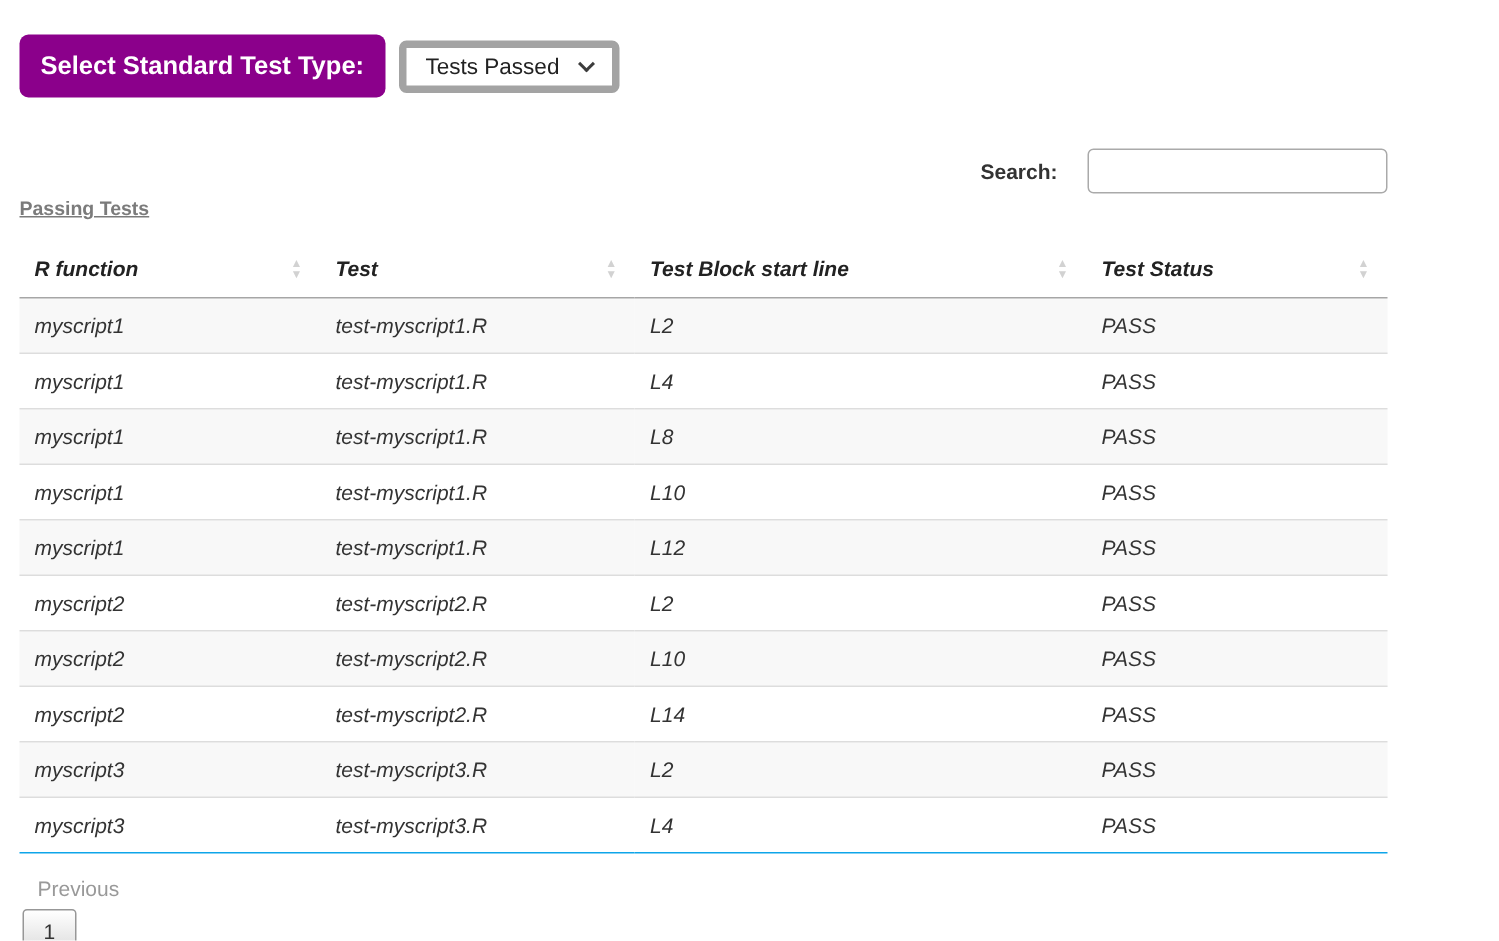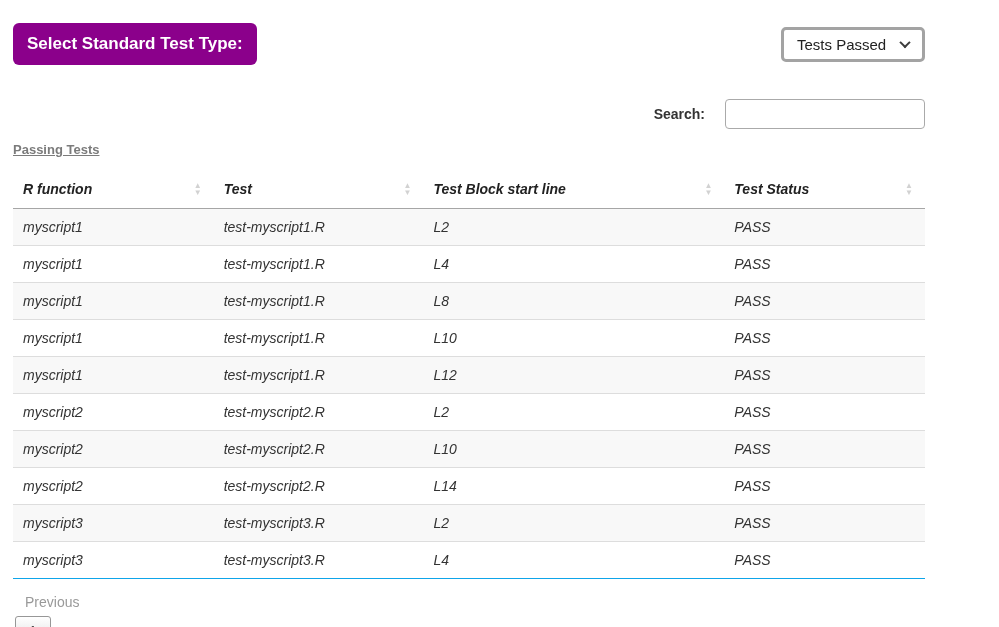--- a/index.html
+++ b/index.html
@@ -8,33 +8,33 @@
     font-family: "Liberation Sans", sans-serif;
     color: #333;
     width: 999px;
     height: 627px;
     overflow: hidden;
   }
   .page { padding: 23px 0 0 13px; }
   .content { width: 912px; }
 
   
-  .controls-row { display: flex; align-items: center; justify-content: space-between; }
+  .controls-row { display: flex; align-items: center; }
   .type-label {
     background: #8B008B;
     color: #fff;
     font-weight: bold;
     font-size: 17px;
     padding: 11px 14px;
     border-radius: 6px;
     line-height: 20px;
   }
   .select-box {
-    margin-left: 31px;
-    border: 3px solid #a3a3a3;
+    margin-left: 9px;
+    border: 5px solid #a3a3a3;
     border-radius: 5px;
     height: 35px;
     min-width: 144px;
     display: flex;
     align-items: center;
     justify-content: space-between;
     gap: 14px;
     padding: 0 13px;
     font-size: 15px;
     color: #222;
@@ -55,21 +55,21 @@
     width: 200px; height: 30px;
     border: 1px solid #aaa; border-radius: 4px;
     padding: 0 8px; font-size: 14px;
     font-family: "Liberation Sans", sans-serif;
     outline: none;
   }
 
   
   .section-link {
     display: inline-block;
-    margin-top: 13px;
+    margin-top: 2px;
     color: #7b7b7b;
     font-weight: bold;
     font-size: 13px;
     text-decoration: underline;
     cursor: pointer;
   }
 
   
   table {
     width: 100%;

